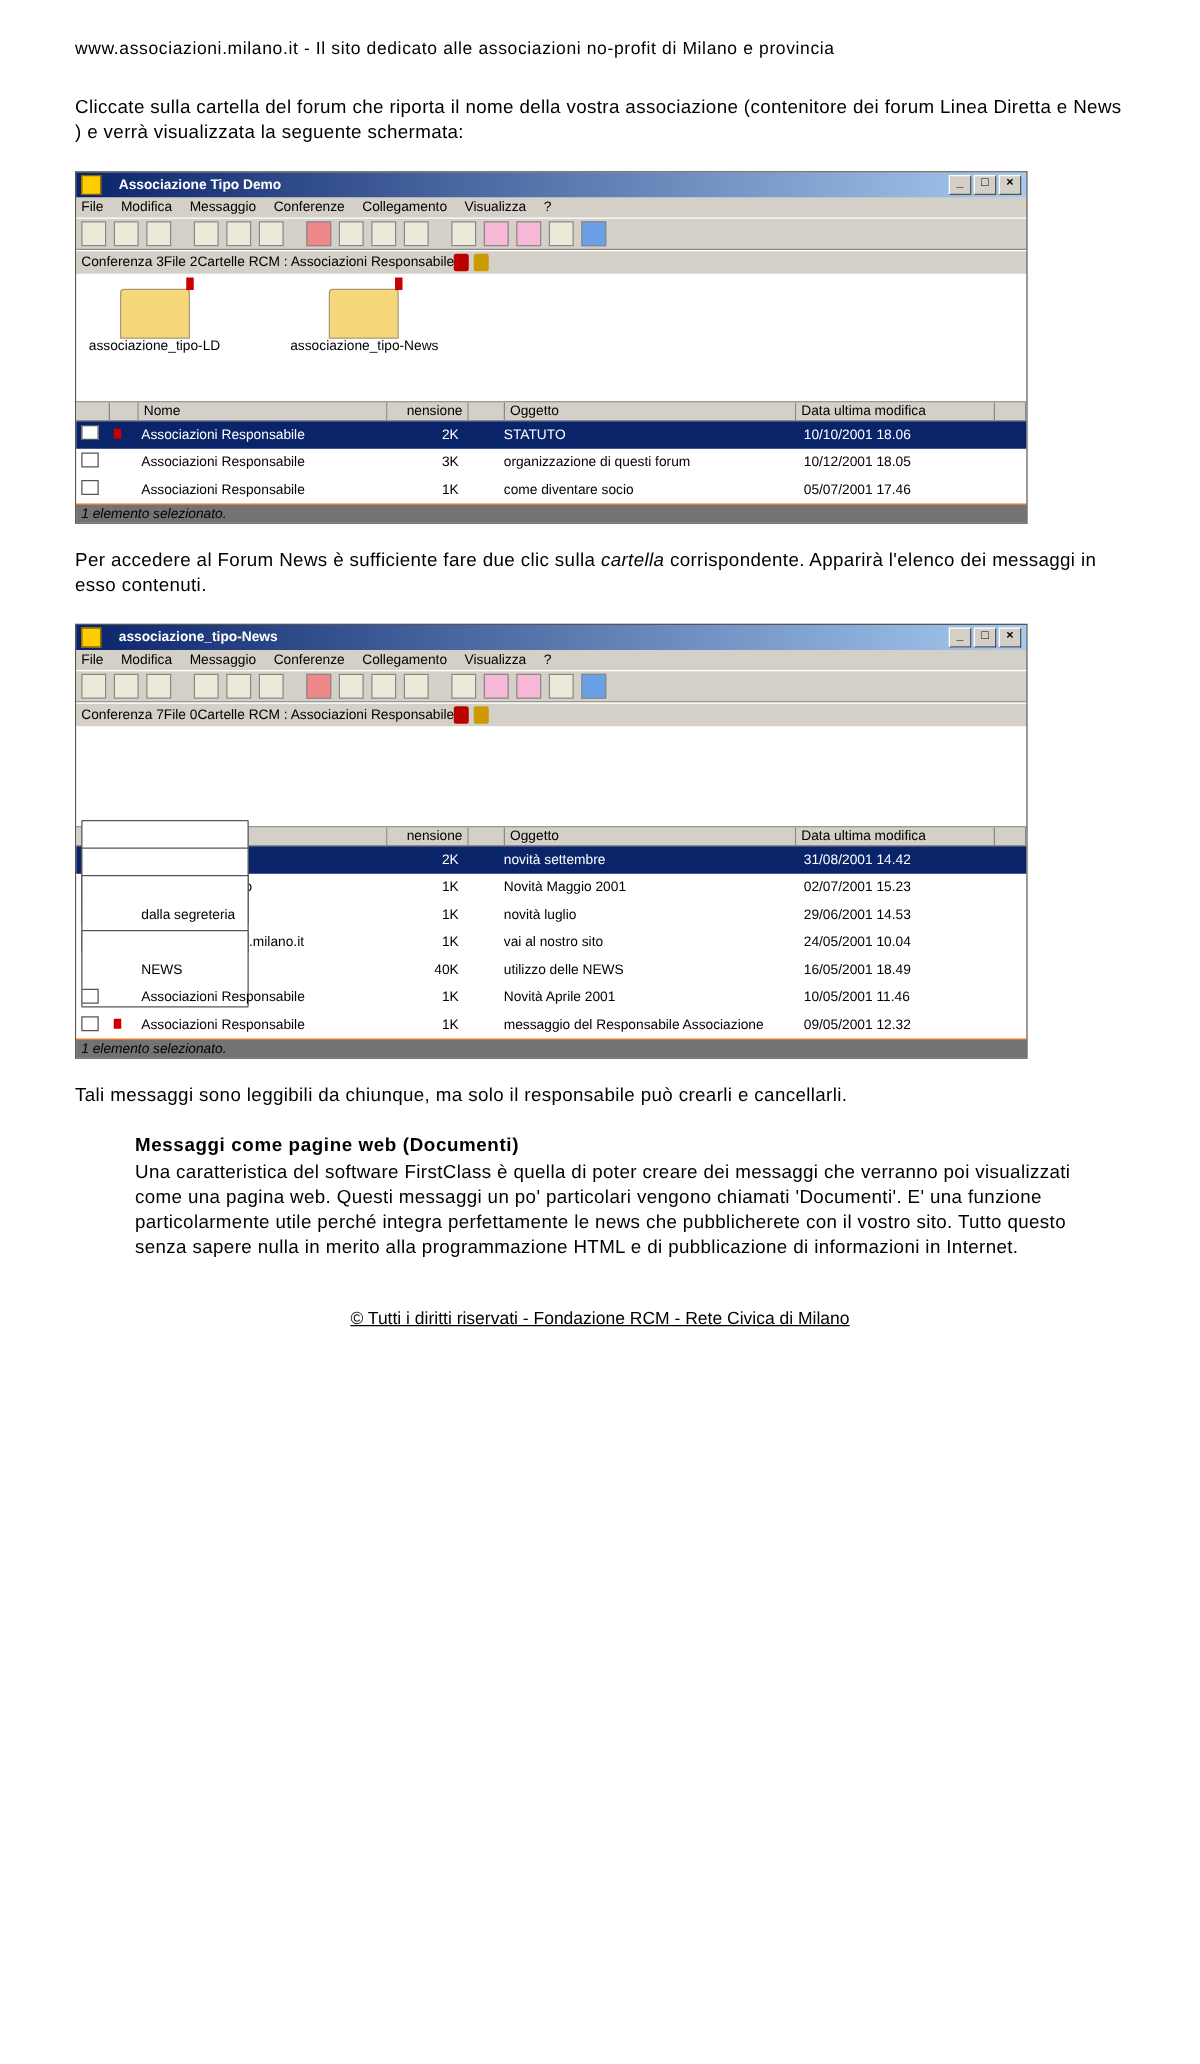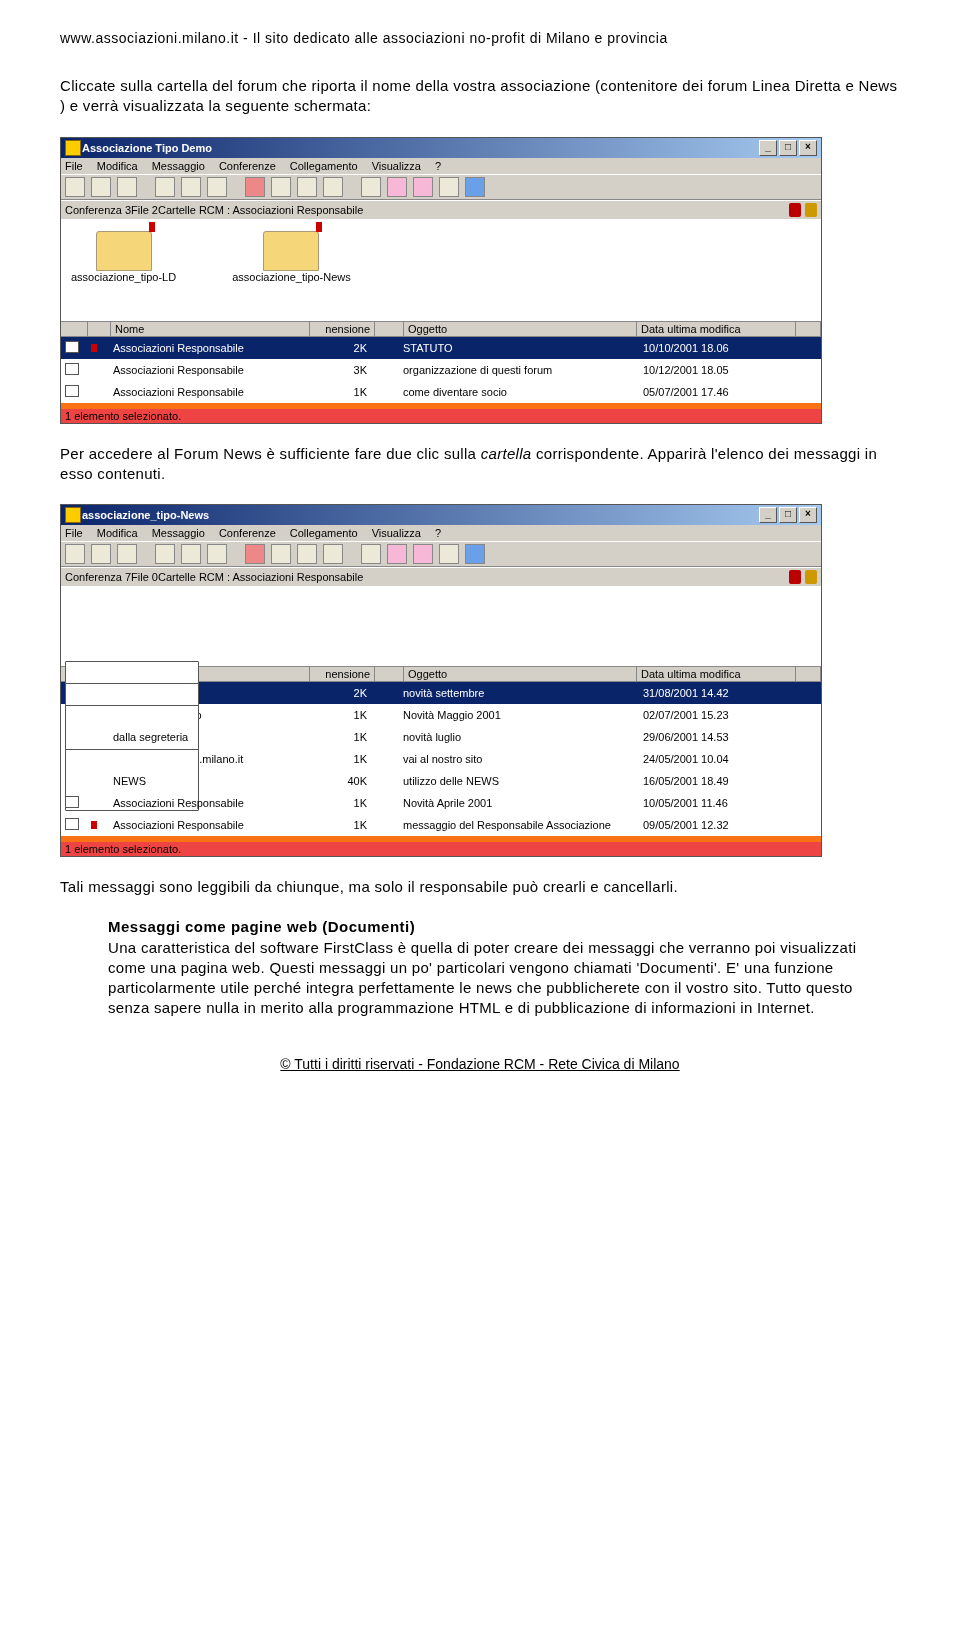--- a/index.html
+++ b/index.html
@@ -52,21 +52,21 @@
   .titlebar {
     background: linear-gradient(to right, #0a246a, #a6caf0);
     color: #fff;
     font-weight: bold;
     padding: 2px 4px;
     display: flex;
     align-items: center;
     justify-content: space-between;
     font-size: 11px;
   }
-  .titlebar-left { display: flex; align-items: center; gap: 1px; }
+  .titlebar-left { display: flex; align-items: center; gap: 14px; }
   .win-icon {
     width: 14px; height: 14px;
     background: #ffcc00;
     border: 1px solid #886600;
     display: inline-block;
   }
   .winbtns { display: flex; gap: 2px; }
   .winbtn {
     width: 16px; height: 14px;
     background: #d4d0c8;
@@ -106,21 +106,21 @@
   .tbicon.red { background: #e88; }
   .tbicon.pink { background: #f6b8d6; }
   .tbicon.blue { background: #6aa0e8; }
   .toolbar-sep { width: 6px; }
   .statusrow {
     background: #d4d0c8;
     border-top: 1px solid #fff;
     padding: 2px 4px;
     display: flex;
     align-items: center;
-    justify-content: space-between;
+    justify-content: flex-start;
     font-size: 11px;
   }
   .status-icons { display: flex; gap: 4px; }
   .status-icon { width: 12px; height: 14px; background: #b00; border-radius: 2px; display: inline-block; }
   .status-icon.pencil { background: #c90; }
   .folders-area {
     background: #fff;
     padding: 12px 10px 20px 10px;
     display: flex;
     gap: 56px;
@@ -190,24 +190,25 @@
   .row-icon.globe { background: #49a0d8; border-radius: 50%; }
   .listrow .col-flag-cell { width: 14px; }
   .flag-red { width: 6px; height: 8px; background: #c00; display: inline-block; }
   .listrow .col-nome-cell { width: 190px; overflow: hidden; white-space: nowrap; }
   .listrow .col-dim-cell { width: 56px; text-align: right; }
   .listrow .col-ohd-cell { width: 20px; }
   .listrow .col-ogg-cell { flex: 1; overflow: hidden; white-space: nowrap; }
   .listrow .col-data-cell { width: 150px; white-space: nowrap; }
   .listrow .col-end-cell { width: 16px; }
   .statusbar2 {
-    background: #ef4444;
-    border-top: 6px solid #f97316;
+    background: #737373;
+    border-top: 1px solid #f97316;
     padding: 1px 4px;
     font-size: 11px;
+    font-style: italic;
   }
 </style>
 </head>
 <body>
 
 <div class="page">
 
   <div class="header-line">www.associazioni.milano.it  -  Il sito dedicato alle associazioni no-profit di Milano e provincia</div>
 
   <div class="body-text">Cliccate sulla cartella del forum che riporta il nome della vostra associazione (contenitore dei forum Linea Diretta e News ) e verrà visualizzata la seguente schermata:</div>

